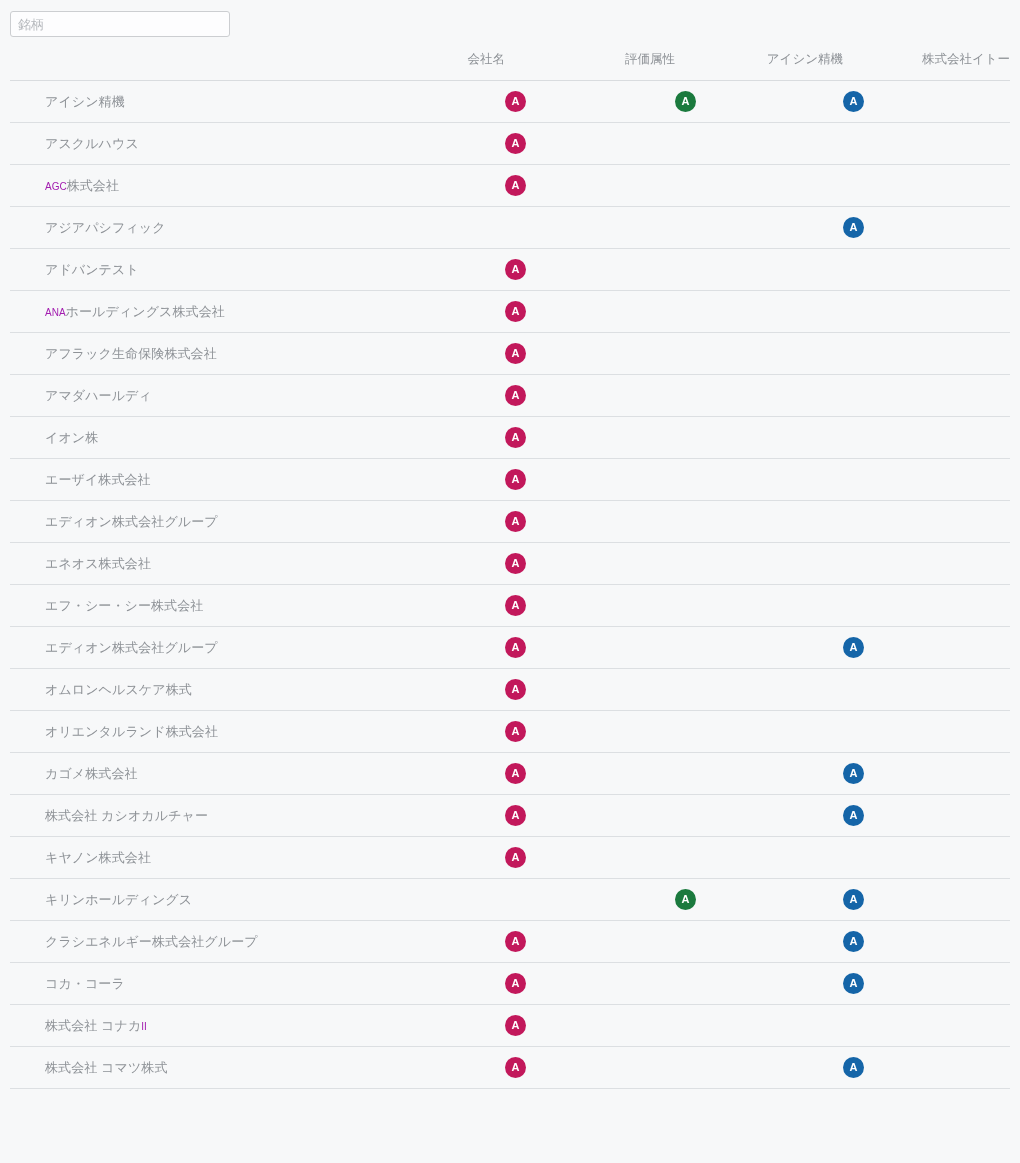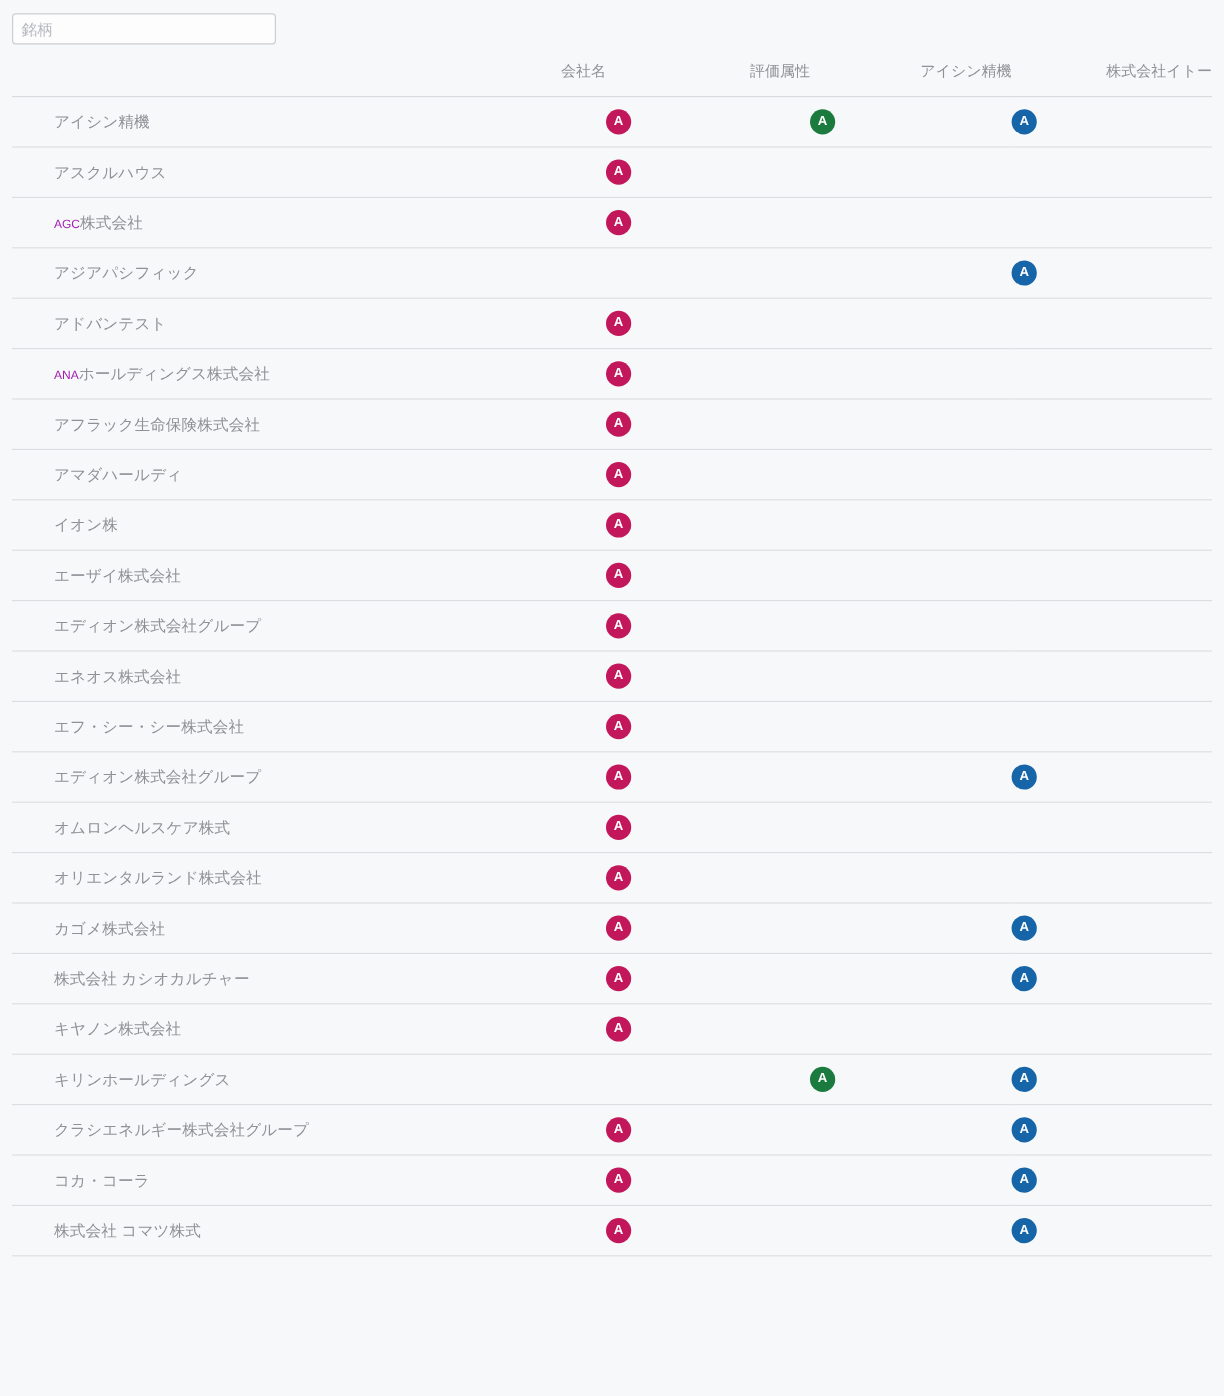--- a/index.html
+++ b/index.html
@@ -336,20 +336,30 @@
         </tr>
         <tr>
           <td><span class="cell-name">コカ・コーラ</span></td>
           <td class="badge-cell"><span class="badge badge-magenta">A</span></td>
           <td class="badge-cell">
             <span class="badge-empty"></span>
           </td>
           <td class="badge-cell"><span class="badge badge-blue">A</span></td>
         </tr>
         <tr>
+          <td><span class="cell-name">株式会社 コナカ<span class="latin">II</span></span></td>
+          <td class="badge-cell"><span class="badge badge-magenta">A</span></td>
+          <td class="badge-cell">
+            <span class="badge-empty"></span>
+          </td>
+          <td class="badge-cell">
+            <span class="badge-empty"></span>
+          </td>
+        </tr>
+        <tr>
           <td><span class="cell-name">株式会社 コマツ株式</span></td>
           <td class="badge-cell"><span class="badge badge-magenta">A</span></td>
           <td class="badge-cell">
             <span class="badge-empty"></span>
           </td>
           <td class="badge-cell"><span class="badge badge-blue">A</span></td>
         </tr>
       </tbody>
   </table>
 

